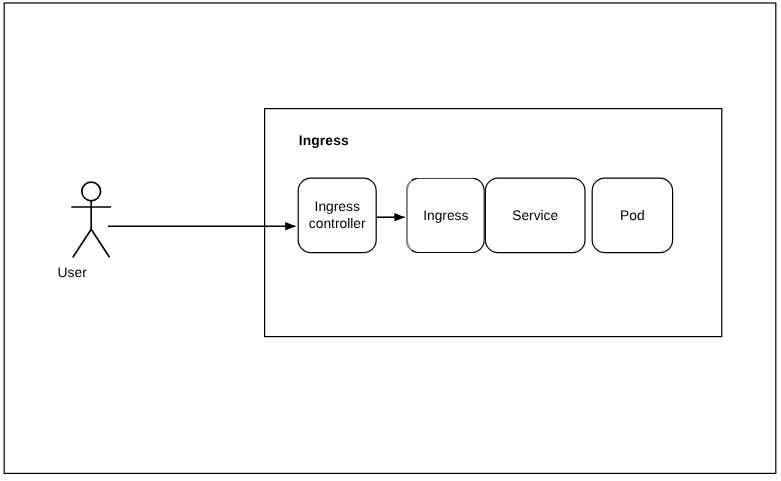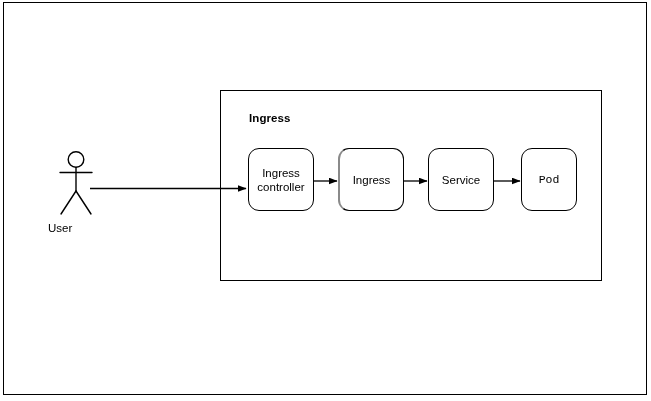--- a/index.html
+++ b/index.html
@@ -67,22 +67,22 @@
     display: flex;
     align-items: center;
     justify-content: center;
     text-align: center;
     font-size: 11.5px;
     line-height: 14px;
     color: #000000;
   }
   #node-ingress-controller { left: 248px; width: 66px; }
   #node-ingress           { left: 338px; width: 66px; border-left: 2.6px solid #8a8a8a; }
-  #node-service           { left: 428px; width: 66px; }
-  #node-pod               { left: 521px; width: 56px; font-family: Liberation Mono, monospace; }
+  #node-service           { left: 404px; width: 84px; }
+  #node-pod               { left: 493px; width: 68px; }
   .node-label {
     display: block;
     padding: 0 3px;
     white-space: pre-line;
   }
   #actor-user-label {
     position: absolute;
     left: 48px;
     top: 222px;
     width: 58px;

